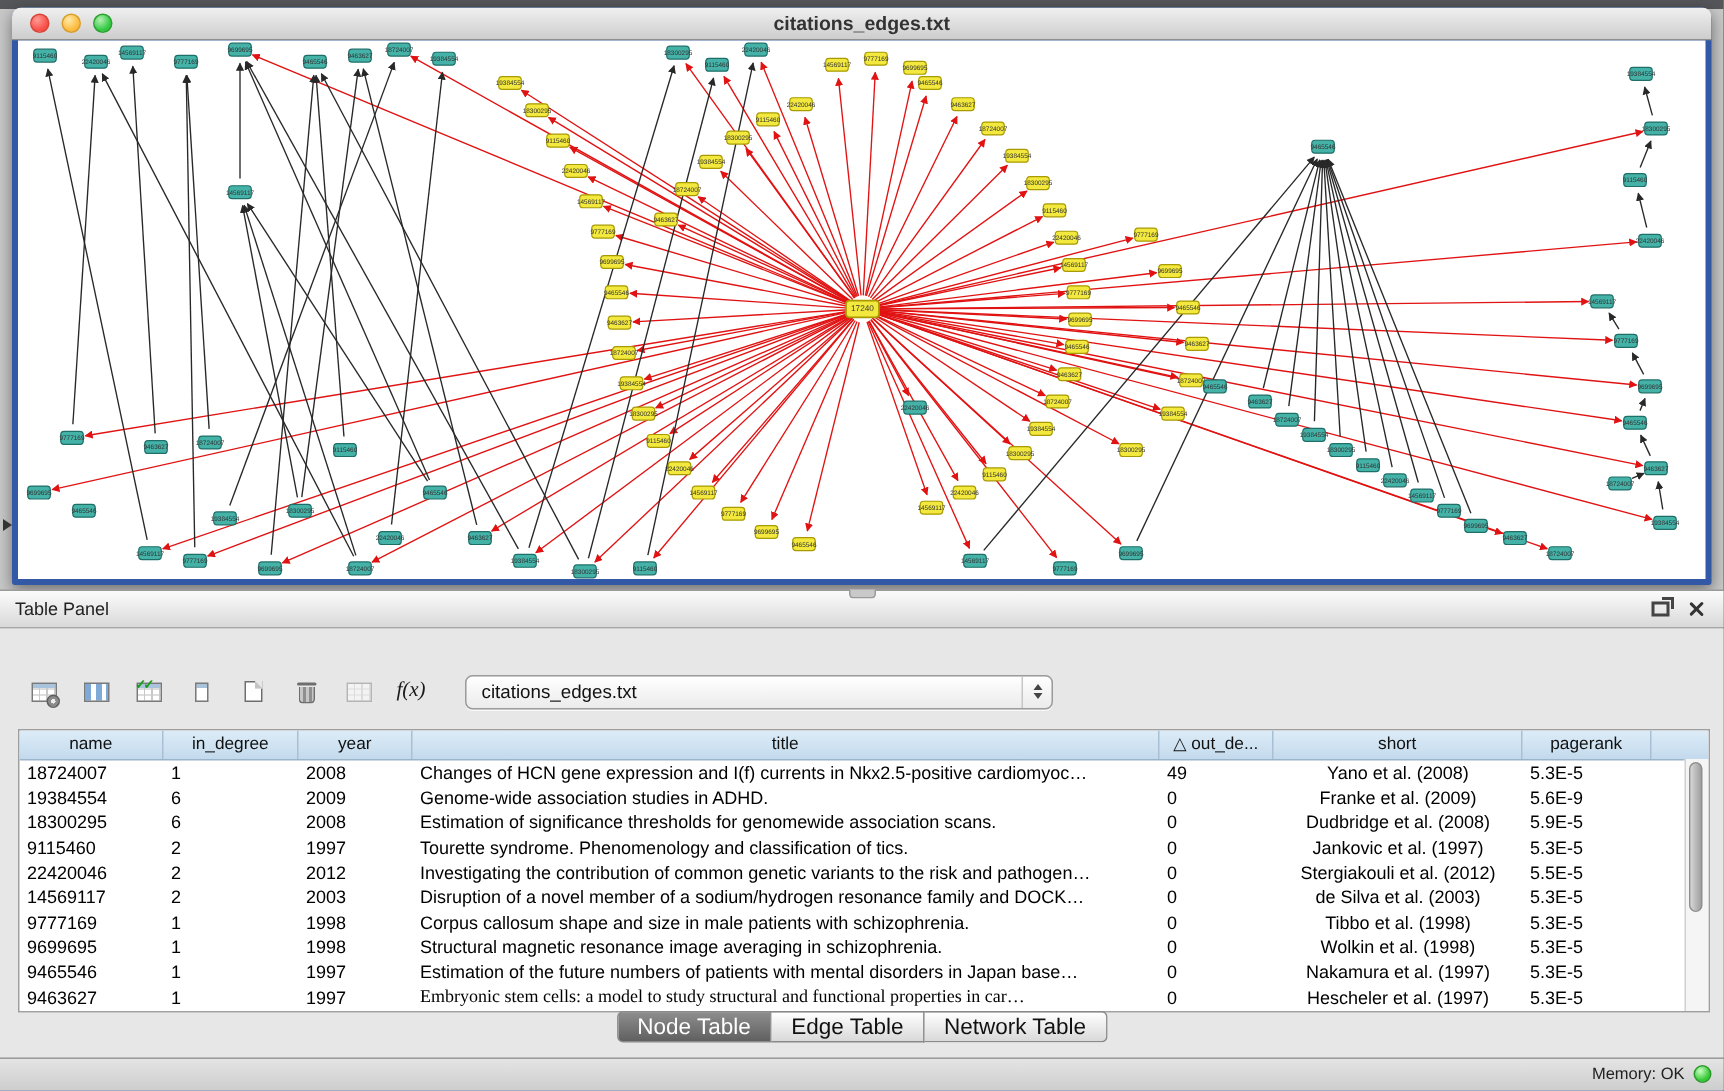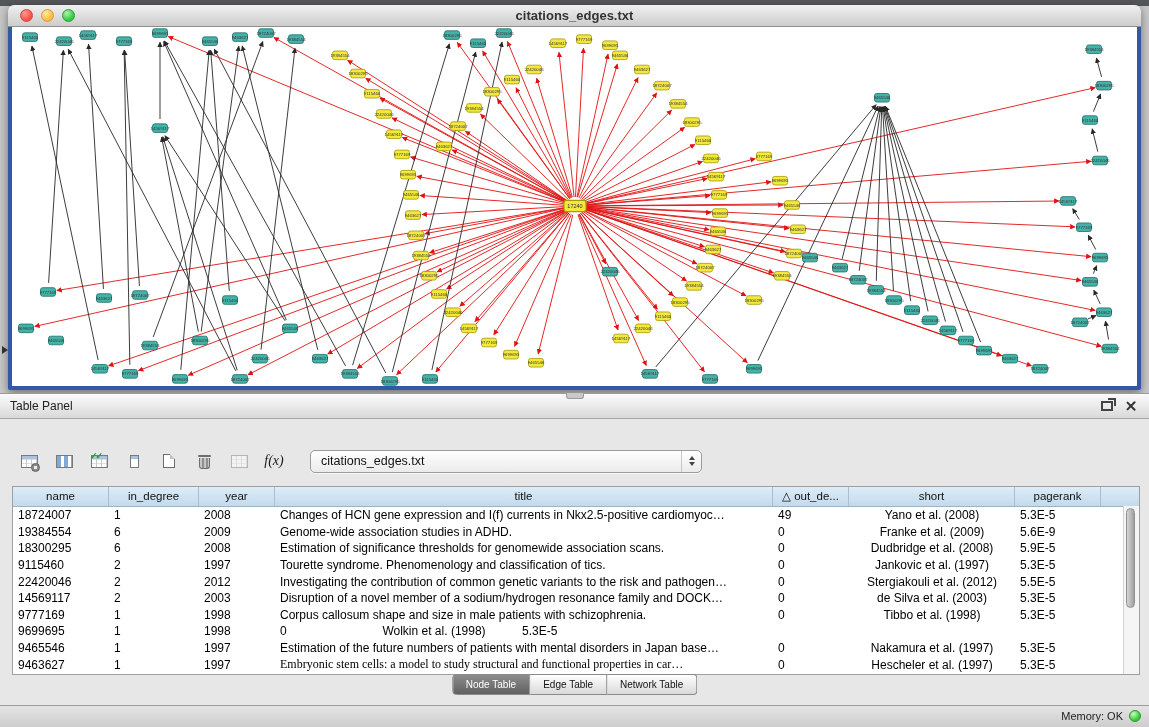--- a/index.html
+++ b/index.html
@@ -58,21 +58,21 @@
   .thead{display:flex;height:19px;background:linear-gradient(#ddecf8,#c3daec);border-bottom:1px solid #9ab4c9;}
   .th{box-sizing:border-box;border-right:1px solid #a9c0d4;font-size:11.5px;color:#111;text-align:center;line-height:18px;overflow:hidden;white-space:nowrap;flex:0 0 auto;}
   .th.filler{flex:1 1 auto;border-right:none;}
   .tr{display:flex;height:16.6px;align-items:center;font-size:12px;color:#000;}
   .td{box-sizing:border-box;padding:0 5px;overflow:hidden;white-space:nowrap;flex:0 0 auto;}
   .vscroll{position:absolute;top:19px;right:0;width:15px;bottom:0;background:#f5f5f5;border-left:1px solid #d2d2d2;}
   .vthumb{position:absolute;top:2px;left:2px;width:9px;height:100px;border-radius:6px;background:linear-gradient(90deg,#d6d6d6,#9f9f9f);border:1px solid #8f8f8f;box-sizing:border-box;}
 
   
   .tabs{position:absolute;left:50%;bottom:10px;transform:translateX(-50%);display:flex;}
-  .tab{height:21px;line-height:20px;padding:0 13px;font-size:10px;border:1px solid #8a8a8a;border-left:none;background:linear-gradient(#ffffff,#d9d9d9);color:#111;box-sizing:border-box;}
+  .tab{height:21px;line-height:20px;padding:0 13px;font-size:15px;border:1px solid #8a8a8a;border-left:none;background:linear-gradient(#ffffff,#d9d9d9);color:#111;box-sizing:border-box;}
   .tab:first-child{border-left:1px solid #8a8a8a;border-radius:4px 0 0 4px;}
   .tab:last-child{border-radius:0 4px 4px 0;}
   .tab.active{background:linear-gradient(#8d8d8d,#606060);color:#fff;}
 
   
   .status-bar{position:absolute;bottom:0;left:0;width:100%;height:22px;background:linear-gradient(#e4e4e4,#cdcdcd);border-top:1px solid #9c9c9c;box-sizing:border-box;}
   .status-right{position:absolute;right:8px;top:4px;display:flex;align-items:center;gap:6px;font-size:11px;color:#222;}
   .mem-dot{width:12px;height:12px;border-radius:50%;background:radial-gradient(circle at 35% 30%,#c9ffc2,#37c837 65%);border:1px solid #2a9a2a;box-sizing:border-box;}
 </style>
 </head>
@@ -573,20 +573,21 @@
           <div class="td" style="width: 76px;">1998</div>
           <div class="td" style="width: 498px;">Corpus callosum shape and size in male patients with schizophrenia.</div>
           <div class="td" style="width: 76px;">0</div>
           <div class="td" style="width: 166px; text-align: center;">Tibbo et al. (1998)</div>
           <div class="td" style="width: 86px;">5.3E-5</div>
         </div>
         <div class="tr">
           <div class="td" style="width: 96px;">9699695</div>
           <div class="td" style="width: 90px;">1</div>
           <div class="td" style="width: 76px;">1998</div>
+          <div class="td" style="width: 498px;">Structural magnetic resonance image averaging in schizophrenia.</div>
           <div class="td" style="width: 76px;">0</div>
           <div class="td" style="width: 166px; text-align: center;">Wolkin et al. (1998)</div>
           <div class="td" style="width: 86px;">5.3E-5</div>
         </div>
         <div class="tr">
           <div class="td" style="width: 96px;">9465546</div>
           <div class="td" style="width: 90px;">1</div>
           <div class="td" style="width: 76px;">1997</div>
           <div class="td" style="width: 498px;">Estimation of the future numbers of patients with mental disorders in Japan base…</div>
           <div class="td" style="width: 76px;">0</div>

